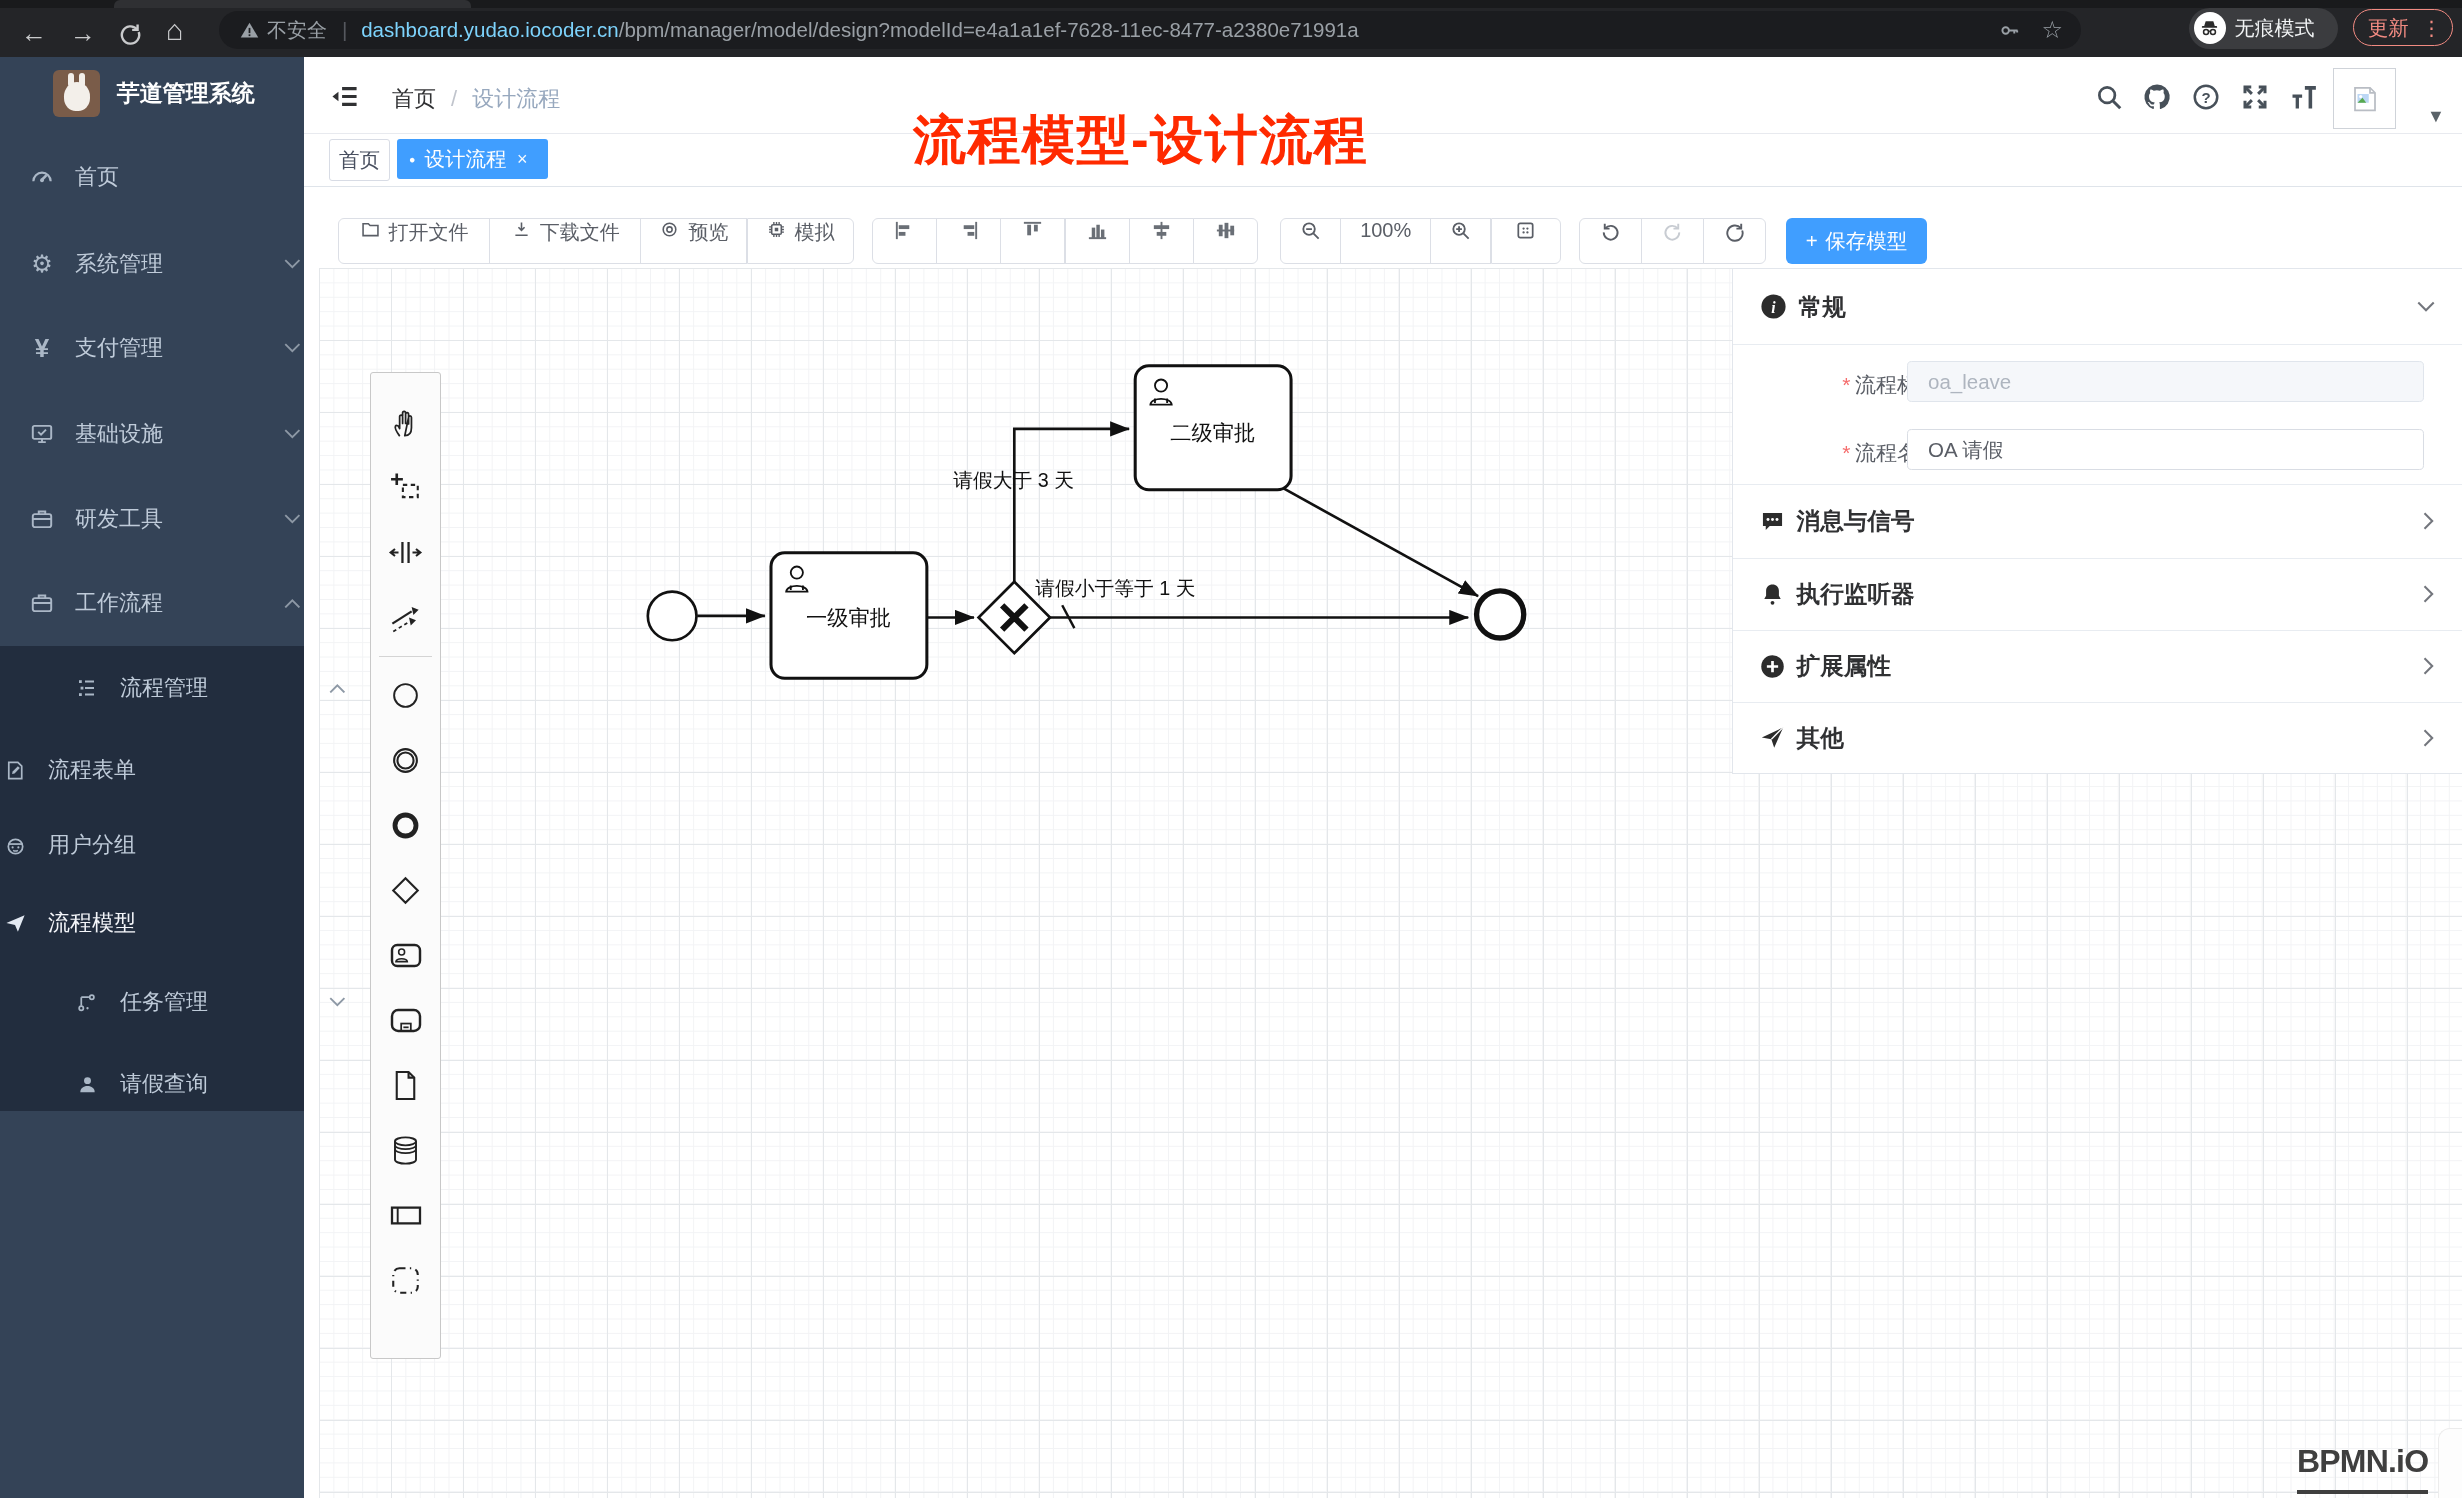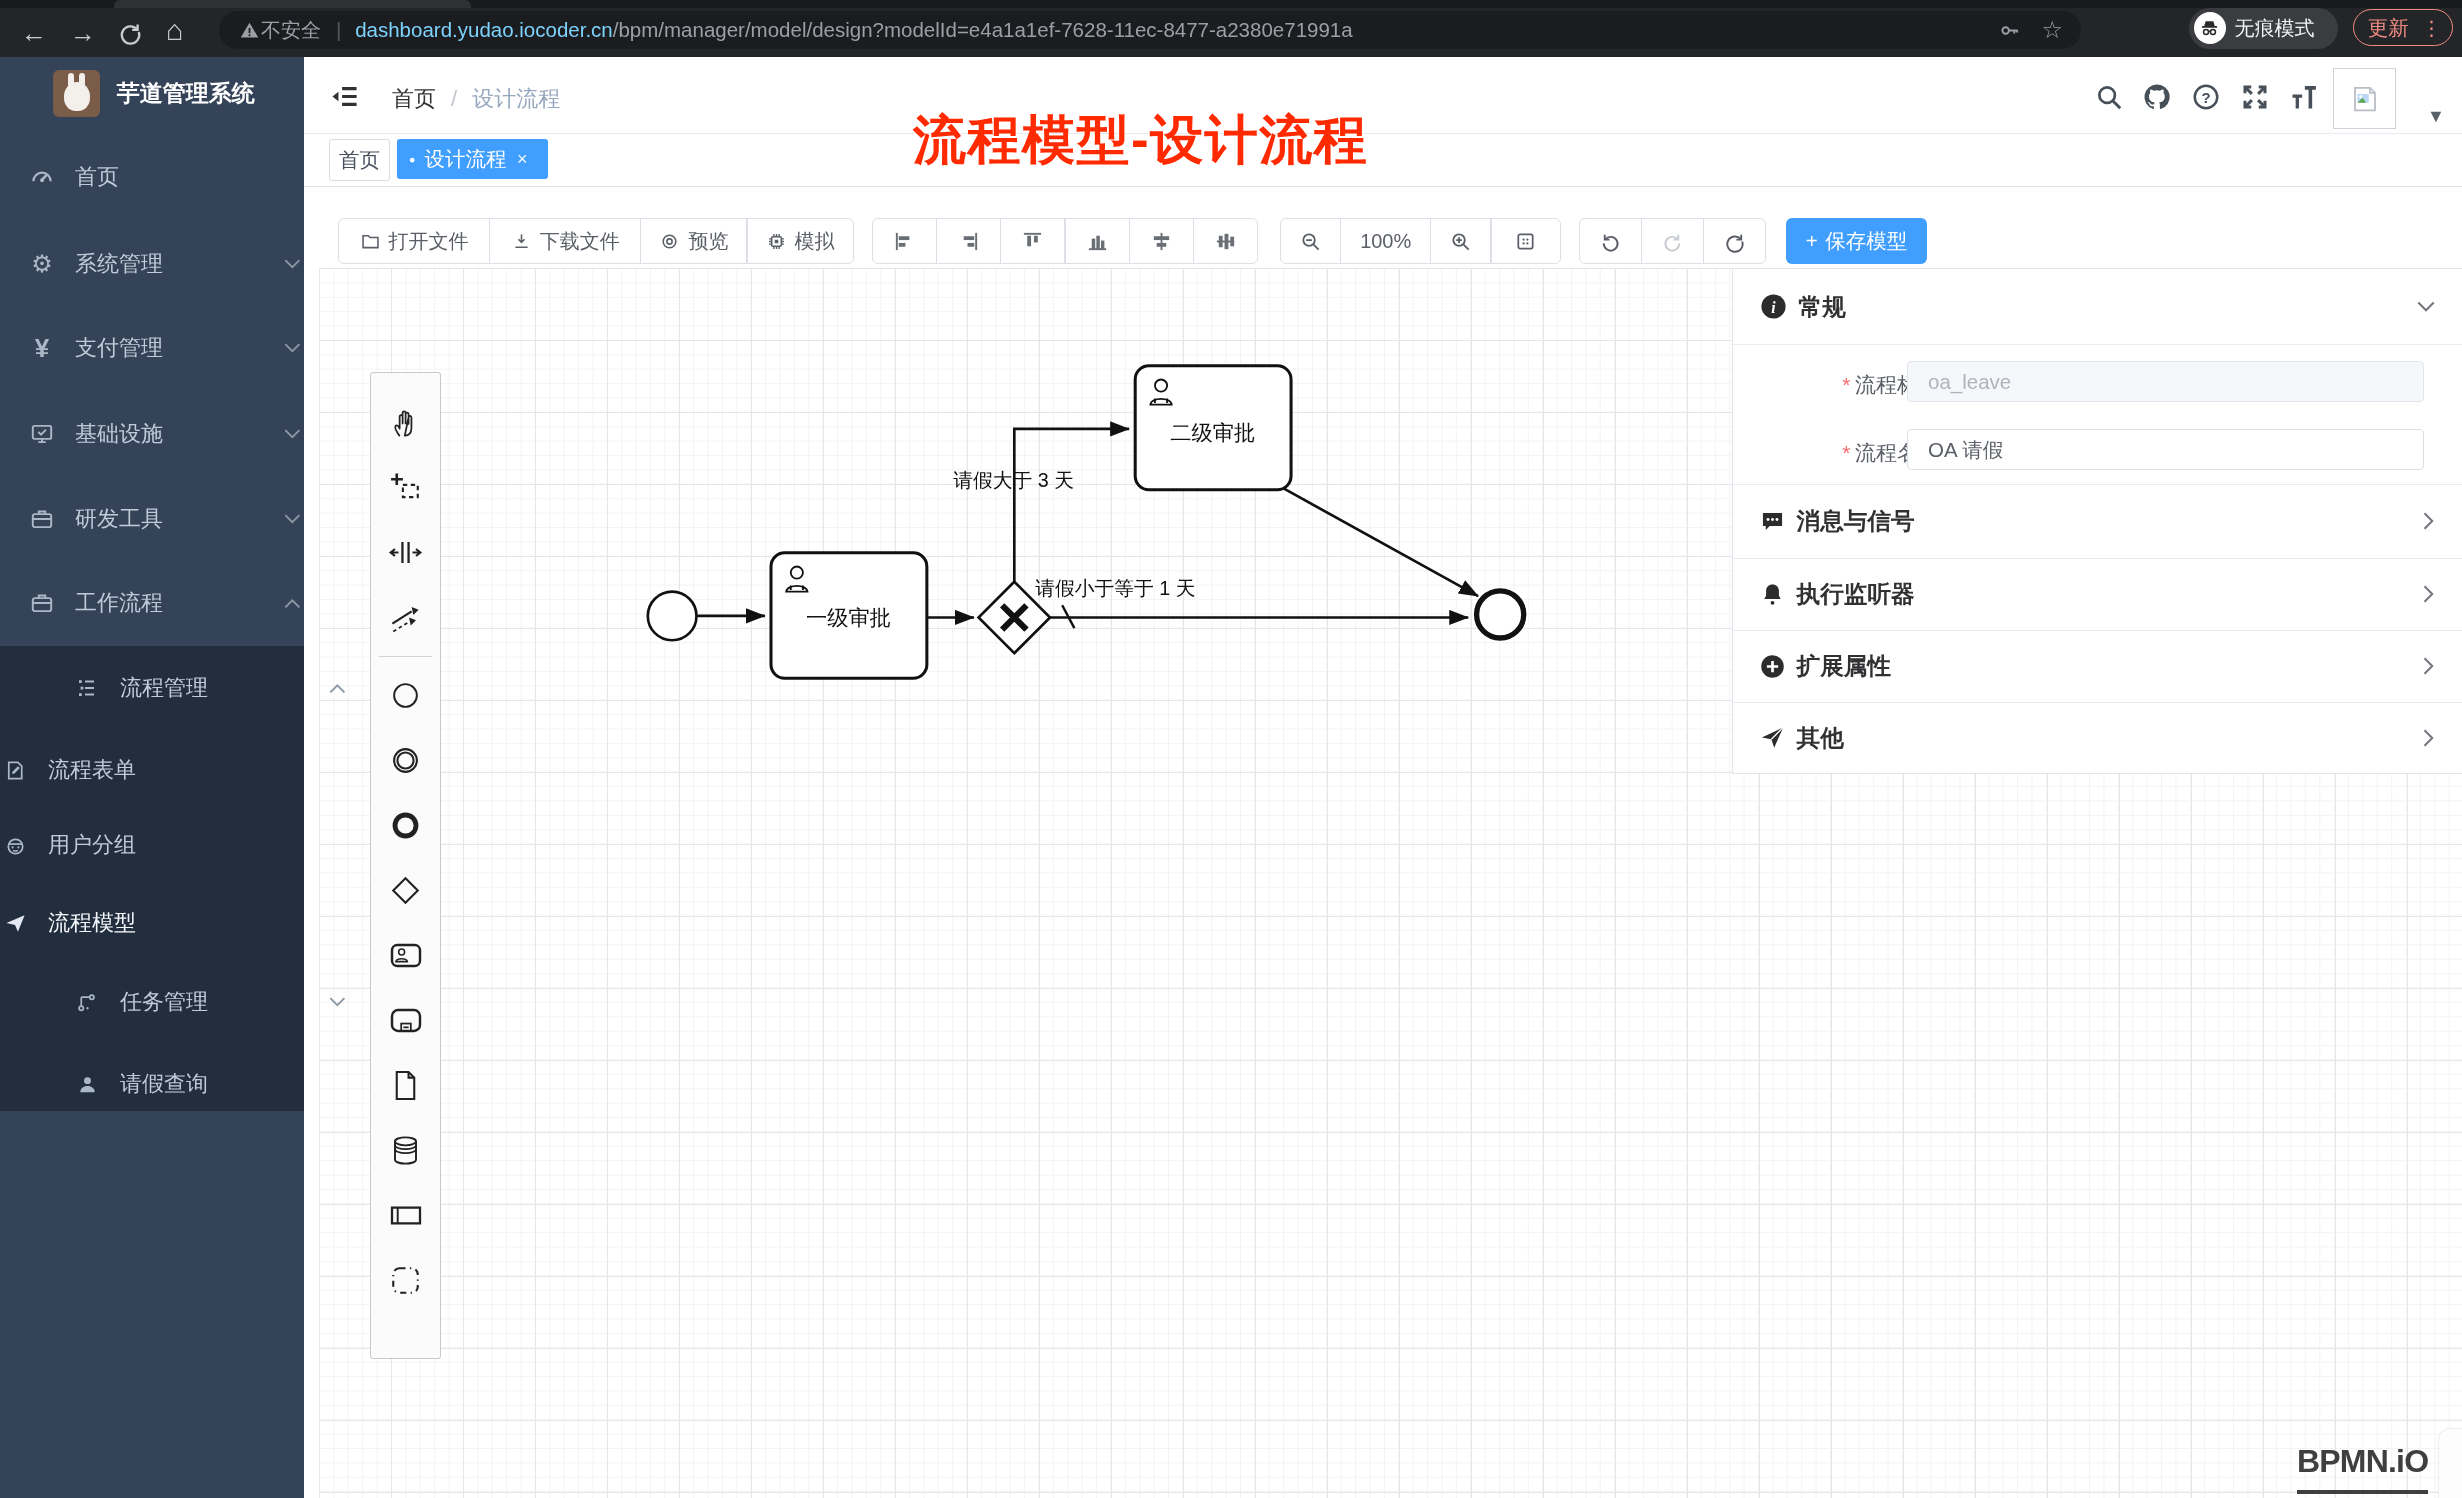--- a/index.html
+++ b/index.html
@@ -6,21 +6,21 @@
   body{width:2462px;height:1498px;position:relative;overflow:hidden;background:#fff;
        font-family:"Liberation Sans","DejaVu Sans",sans-serif;-webkit-font-smoothing:antialiased;}
   .abs{position:absolute;}
   svg{display:block;}
   
   .chrome{left:0;top:0;width:2462px;height:57px;background:#242528;z-index:10;}
   .chrome-tabstrip{left:0;top:0;width:2462px;height:7.6px;background:#191a1c;}
   .chrome-tab{left:114px;top:0;width:357px;height:7.6px;background:#2f3033;border-radius:6px 6px 0 0;}
   .navico{color:#c9cacc;font-size:26px;line-height:26px;top:20px;}
   .urlbar{left:219px;top:11.4px;width:1862px;height:38px;border-radius:19px;background:#1b1c1f;display:flex;align-items:center;}
-  .urlbar .sec{color:#9aa0a6;font-size:20px;margin-left:1px;}
+  .urlbar .sec{color:#9aa0a6;font-size:20px;margin-left:7px;}
   .urlbar .sep{color:#55585e;font-size:21px;margin:0 13.7px 0 15px;}
   .url-domain{color:#7dd3fc;font-size:20.5px;}
   .url-path{color:#9aa0a6;font-size:20.5px;}
   .incog{left:2189px;top:7.6px;width:149px;height:41px;border-radius:20.5px;background:#3b3c3f;display:flex;align-items:center;z-index:11;}
   .incog-circle{width:32px;height:32px;border-radius:50%;background:#fff;margin-left:4.6px;display:flex;align-items:center;justify-content:center;}
   .incog-label{color:#f1f3f4;font-size:20px;margin-left:9px;}
   .update{left:2353px;top:9px;width:100px;height:37px;border-radius:19px;border:1.5px solid #f28b82;display:flex;align-items:center;justify-content:space-between;padding:0 10.6px 0 13.7px;box-sizing:border-box;z-index:11;}
   .update span{color:#f28b82;}
   
   .sidebar{left:0;top:57px;width:304px;height:1441px;background:#344357;z-index:9;}
@@ -52,21 +52,21 @@
   .tab-dot{font-size:10.6px;margin:0 9px 0 12px;}
   .tab-x{margin-left:10.6px;font-size:18px;opacity:.95;}
   
   .grid{left:319px;top:268px;width:2143px;height:1230px;z-index:1;background-color:#fff;background-image:
     linear-gradient(to right,#e4e7ea 0.8px,transparent 0.8px),
     linear-gradient(to bottom,#e4e7ea 0.8px,transparent 0.8px),
     linear-gradient(to right,#f2f3f5 0.8px,transparent 0.8px),
     linear-gradient(to bottom,#f2f3f5 0.8px,transparent 0.8px);
     background-size:72px 72px,72px 72px,14.4px 14.4px,14.4px 14.4px;}
   .tb-group{top:218px;height:46px;display:flex;z-index:4;}
-  .tb-btn{height:46px;background:#fff;border:0.8px solid #dcdfe6;margin-left:-0.8px;display:flex;align-items:center;justify-content:center;color:#5a5e66;font-size:20px;box-sizing:border-box;gap:8px;}
+  .tb-btn{height:46px;background:#fff;border:0.8px solid #dcdfe6;margin-left:-0.8px;display:flex;align-items:flex-start;justify-content:center;color:#5a5e66;font-size:20px;box-sizing:border-box;gap:8px;}
   .tb-btn:first-child{margin-left:0;border-radius:6px 0 0 6px;}
   .tb-btn:last-child{border-radius:0 6px 6px 0;}
   .save-btn{left:1786px;top:218px;width:141px;height:46px;border-radius:6px;background:#409eff;color:#fff;font-size:20.5px;display:flex;align-items:center;justify-content:center;gap:7.6px;z-index:4;}
   .palette{left:370px;top:372px;width:71px;height:987px;background:#fbfbfb;border:0.8px solid #c8c8c8;border-radius:3px;box-sizing:border-box;display:flex;flex-direction:column;align-items:center;padding-top:16.7px;z-index:3;}
   .pal-item{height:65px;display:flex;align-items:center;justify-content:center;width:71px;}
   .pal-div{width:53px;height:0;border-top:0.8px solid #d4d4d4;margin:6px 0;}
   
   .panel{left:1732px;top:268px;width:731px;height:506px;background:#fff;border:0.8px solid #e2e6ec;box-sizing:border-box;z-index:4;}
   .p-row{position:absolute;left:0;width:729px;display:flex;align-items:center;}
   .p-title{color:#303133;font-size:23.6px;font-weight:600;margin-left:10.6px;}

